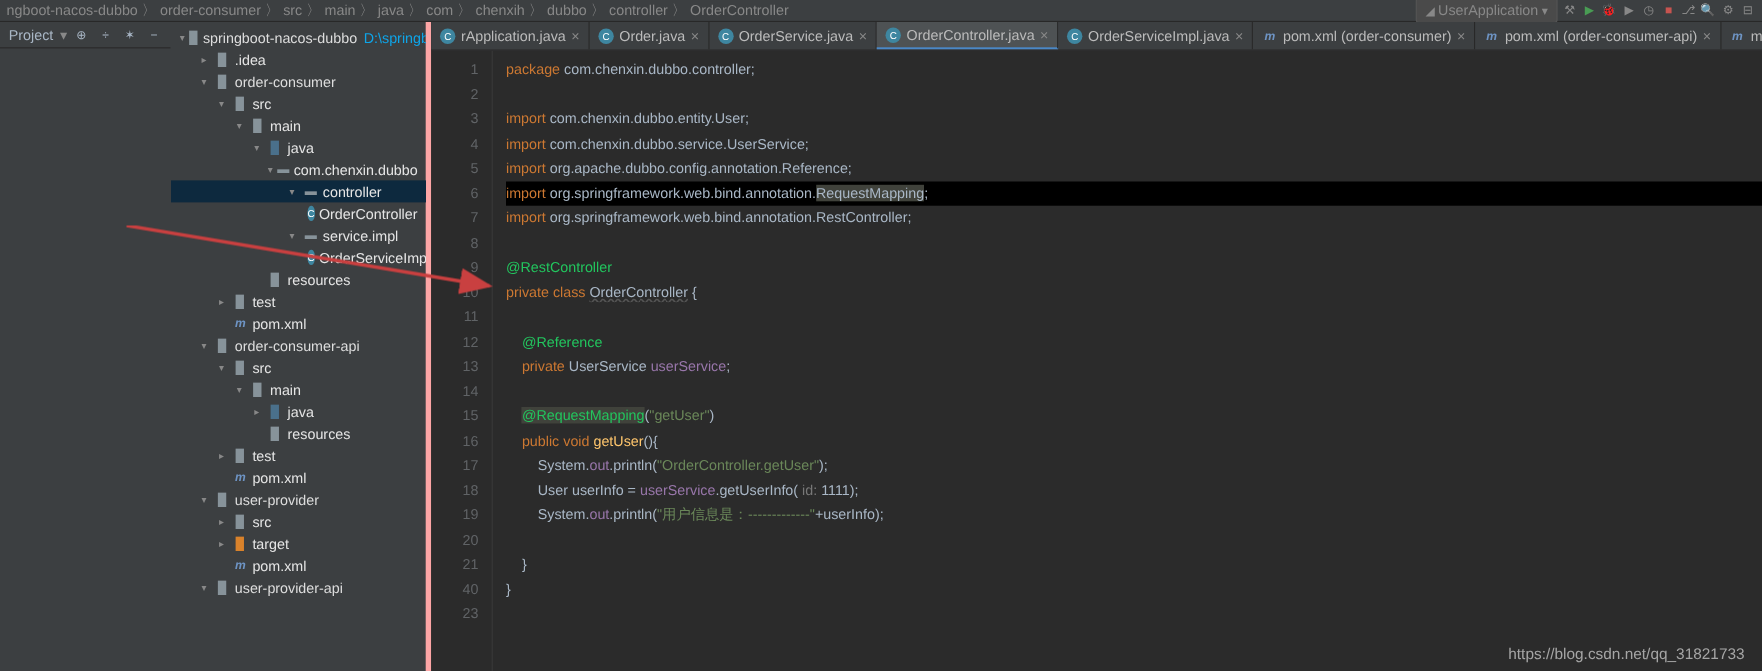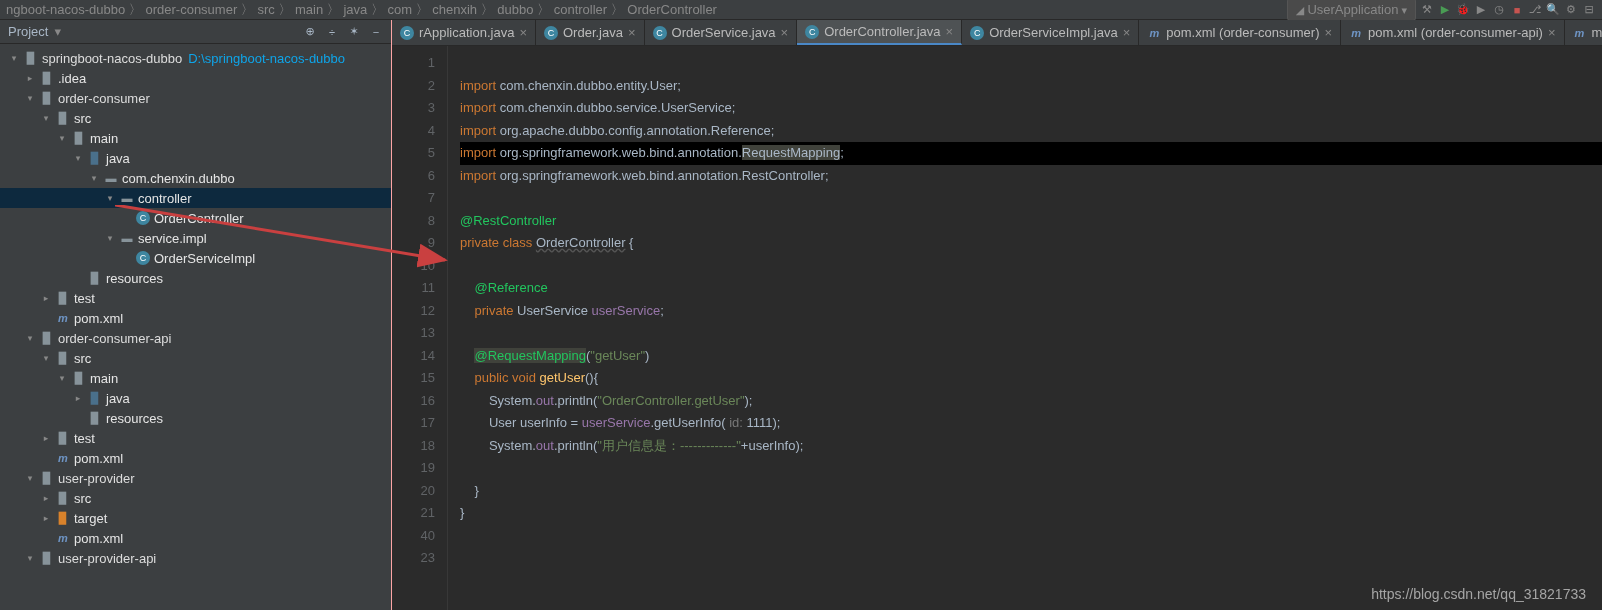--- a/index.html
+++ b/index.html
@@ -2,21 +2,21 @@
 <html><head>
 <meta charset="utf-8">
 <style>
 *{margin:0;padding:0;box-sizing:border-box;font-family:"Segoe UI",Arial,sans-serif;font-size:13px}
 body{background:#2b2b2b;color:#a9b7c6;width:1602px;height:610px;overflow:hidden;position:relative}
 .topbar{height:20px;background:#3c3f41;display:flex;align-items:center;padding:0 6px;color:#888;font-size:11px;border-bottom:1px solid #282828}
 .topbar-right{margin-left:auto;display:flex;gap:4px;align-items:center}
 .run-box{background:#4a4a4a;border:1px solid #555;padding:3px 8px;border-radius:3px;font-size:11px}
 .tb-icon{width:14px;height:14px;display:inline-flex;align-items:center;justify-content:center;font-size:11px}
 .main{display:flex;height:590px}
-.sidebar{width:392px;background:#3c3f41;border-right:1px solid #fca5a5;display:flex;flex-direction:column}
+.sidebar{width:392px;background:#3c3f41;border-right:5px solid #fca5a5;display:flex;flex-direction:row}
 .sb-head{height:24px;display:flex;align-items:center;padding:0 8px;border-bottom:1px solid #282828;gap:6px;font-size:12px}
 .sb-head-icons{margin-left:auto;display:flex;gap:8px}
 .tree{flex:1;overflow:auto;padding:4px 0;font-size:13px}
 .tree-row{height:20px;display:flex;align-items:center;gap:4px;padding-right:8px;white-space:nowrap;cursor:pointer}
 .tree-row.sel{background:#0d293e}
 .arrow{width:12px;text-align:center;color:#888;font-size:9px}
 .ic{width:14px;height:14px;display:inline-flex;align-items:center;justify-content:center;font-size:11px}
 .ic-folder{color:#87939a}
 .ic-pkg{color:#87939a}
 .ic-class{background:#3e86a0;border-radius:50%;color:#fff;font-size:9px}
@@ -276,20 +276,21 @@
           <div>16</div>
           <div>17</div>
           <div>18</div>
           <div>19</div>
           <div>20</div>
           <div>21</div>
           <div>40</div>
           <div>23</div>
         </div>
       <div class="code" id="code">
+          <div class="code-line"><span class="kw">package </span><span>com.chenxin.dubbo.controller;</span></div>
           <div class="code-line"></div>
           <div class="code-line"><span class="kw">import </span><span>com.chenxin.dubbo.entity.User;</span></div>
           <div class="code-line"><span class="kw">import </span><span>com.chenxin.dubbo.service.UserService;</span></div>
           <div class="code-line"><span class="kw">import </span><span>org.apache.dubbo.config.annotation.Reference;</span></div>
           <div class="code-line hl-line"><span class="kw">import </span><span>org.springframework.web.bind.annotation.</span><span class="hl-y">RequestMapping</span><span>;</span></div>
           <div class="code-line"><span class="kw">import </span><span>org.springframework.web.bind.annotation.RestController;</span></div>
           <div class="code-line"></div>
           <div class="code-line"><span class="ann">@RestController</span></div>
           <div class="code-line"><span class="kw">private class </span><span class="underline">OrderController</span><span> {</span></div>
           <div class="code-line"></div>

